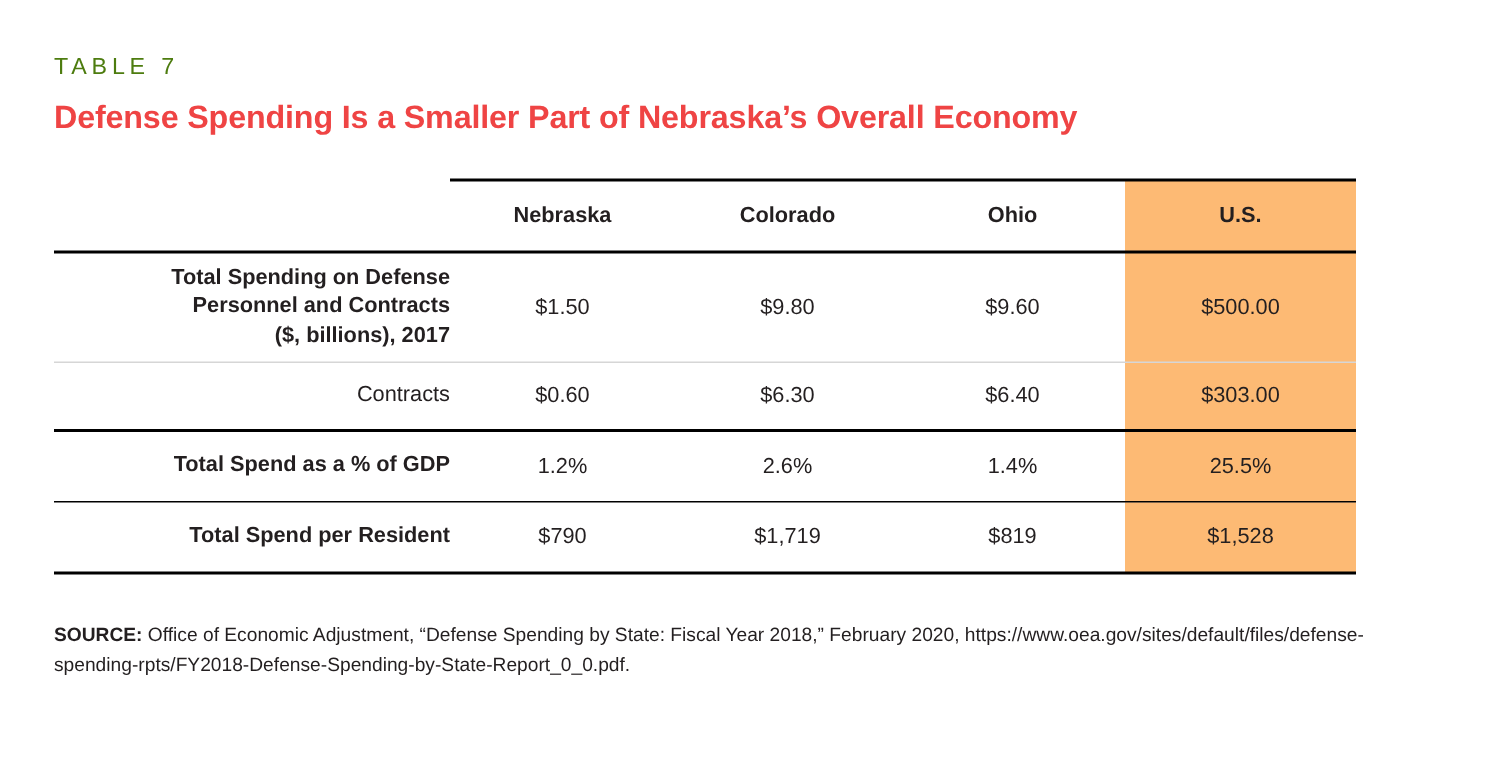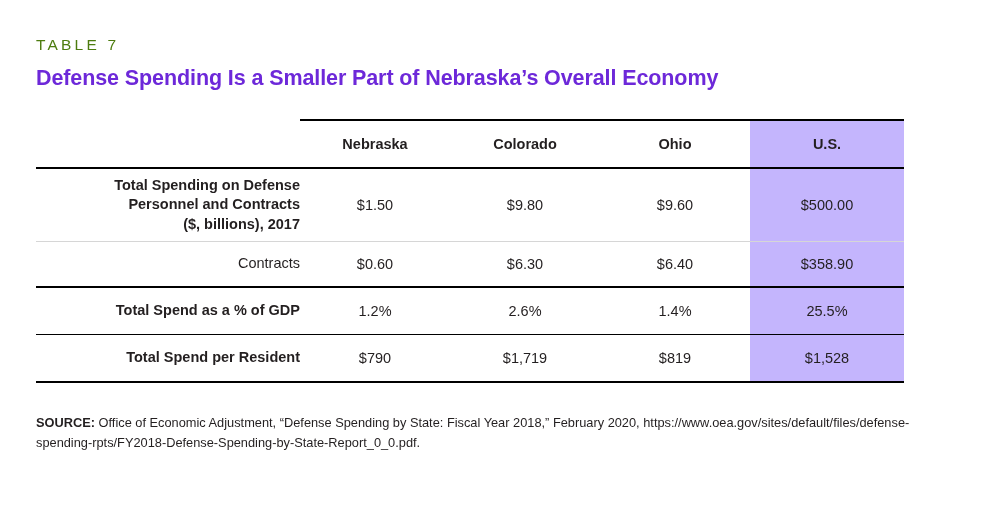--- a/index.html
+++ b/index.html
@@ -38,21 +38,21 @@
     margin-top: 36px;
     font-size: 15.5px;
     letter-spacing: 3.2px;
     font-weight: 400;
     color: #4d7c0f;
   }
   .title {
     margin-top: 12px;
     font-size: 21.5px;
     font-weight: bold;
-    color: #6d28d9;
+    color: #ef4444;
     letter-spacing: -0.1px;
   }
   table.data {
     margin-top: 28px;
     border-collapse: collapse;
     width: 868px;
     table-layout: fixed;
   }
   table.data col.label { width: 264px; }
   table.data col.col1 { width: 150px; }
@@ -73,21 +73,21 @@
     border-bottom: 2px solid #000000;
   }
   .head-row th.labelhead {
     border-bottom: 2px solid #000000;
     border-top: none;
   }
   .head-row th.datahead {
     border-top: 2px solid #000000;
   }
   .shaded {
-    background: #c4b5fd;
+    background: #fdba74;
   }
   td.rowlabel {
     text-align: right;
     padding-right: 16px;
     line-height: 1.32;
     color: #231f20;
   }
   td.rowlabel.bold { font-weight: bold; }
   td.val {
     text-align: center;
@@ -148,21 +148,21 @@
           <td class="val">$1.50</td>
           <td class="val">$9.80</td>
           <td class="val">$9.60</td>
           <td class="val shaded">$500.00</td>
         </tr>
         <tr class="r3">
           <td class="rowlabel">Contracts</td>
           <td class="val">$0.60</td>
           <td class="val">$6.30</td>
           <td class="val">$6.40</td>
-          <td class="val shaded">$358.90</td>
+          <td class="val shaded">$303.00</td>
         </tr>
         <tr class="r4">
           <td class="rowlabel bold">Total Spend as a % of GDP</td>
           <td class="val">1.2%</td>
           <td class="val">2.6%</td>
           <td class="val">1.4%</td>
           <td class="val shaded">25.5%</td>
         </tr>
         <tr class="r5">
           <td class="rowlabel bold">Total Spend per Resident</td>

